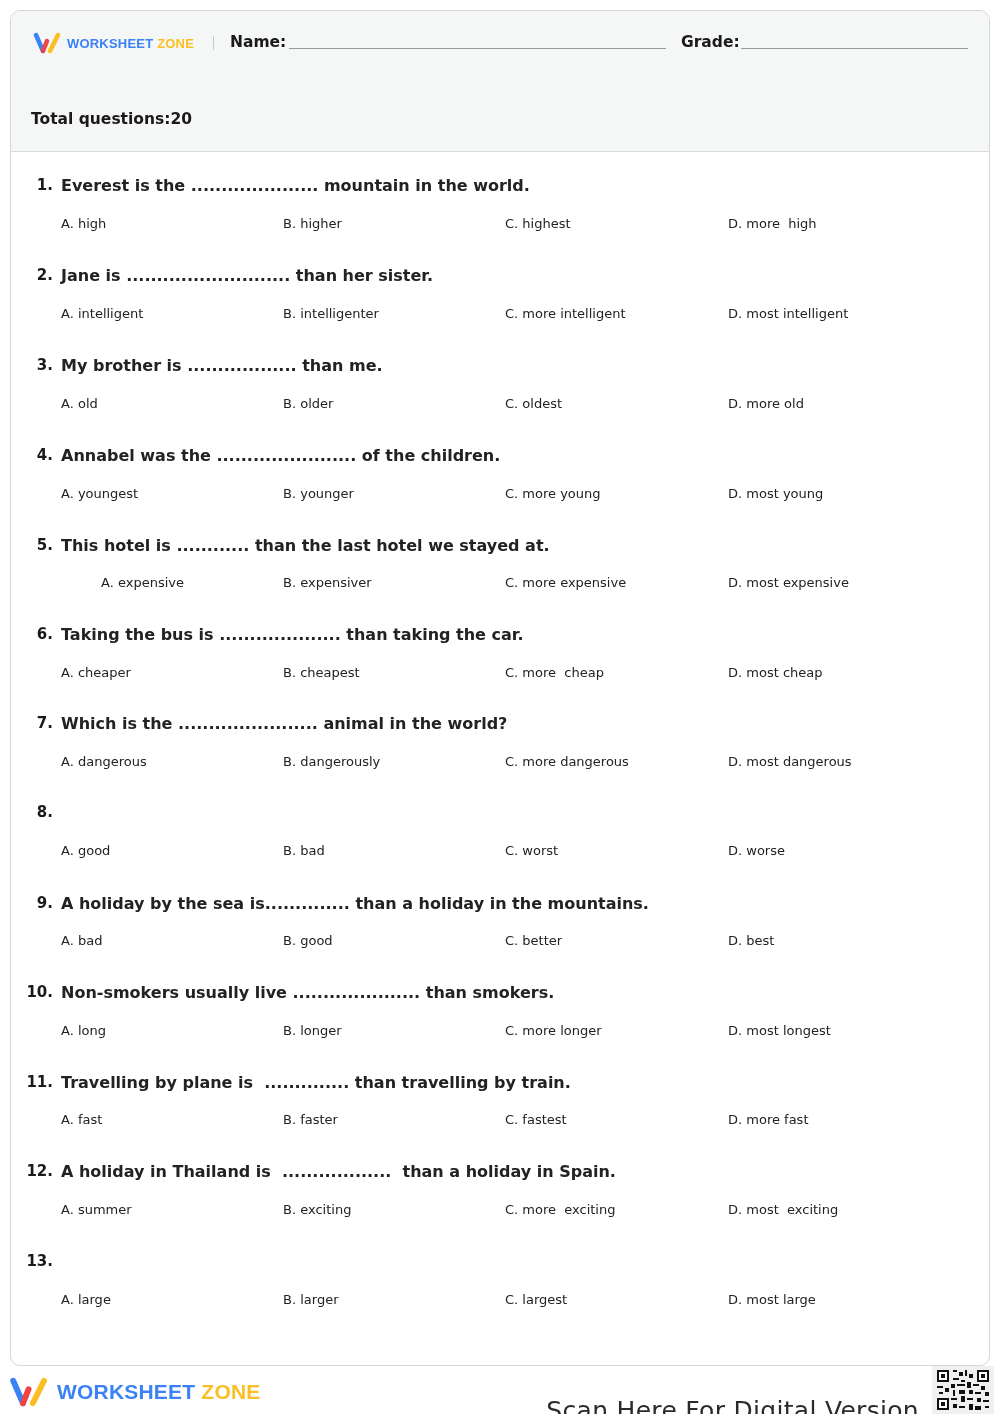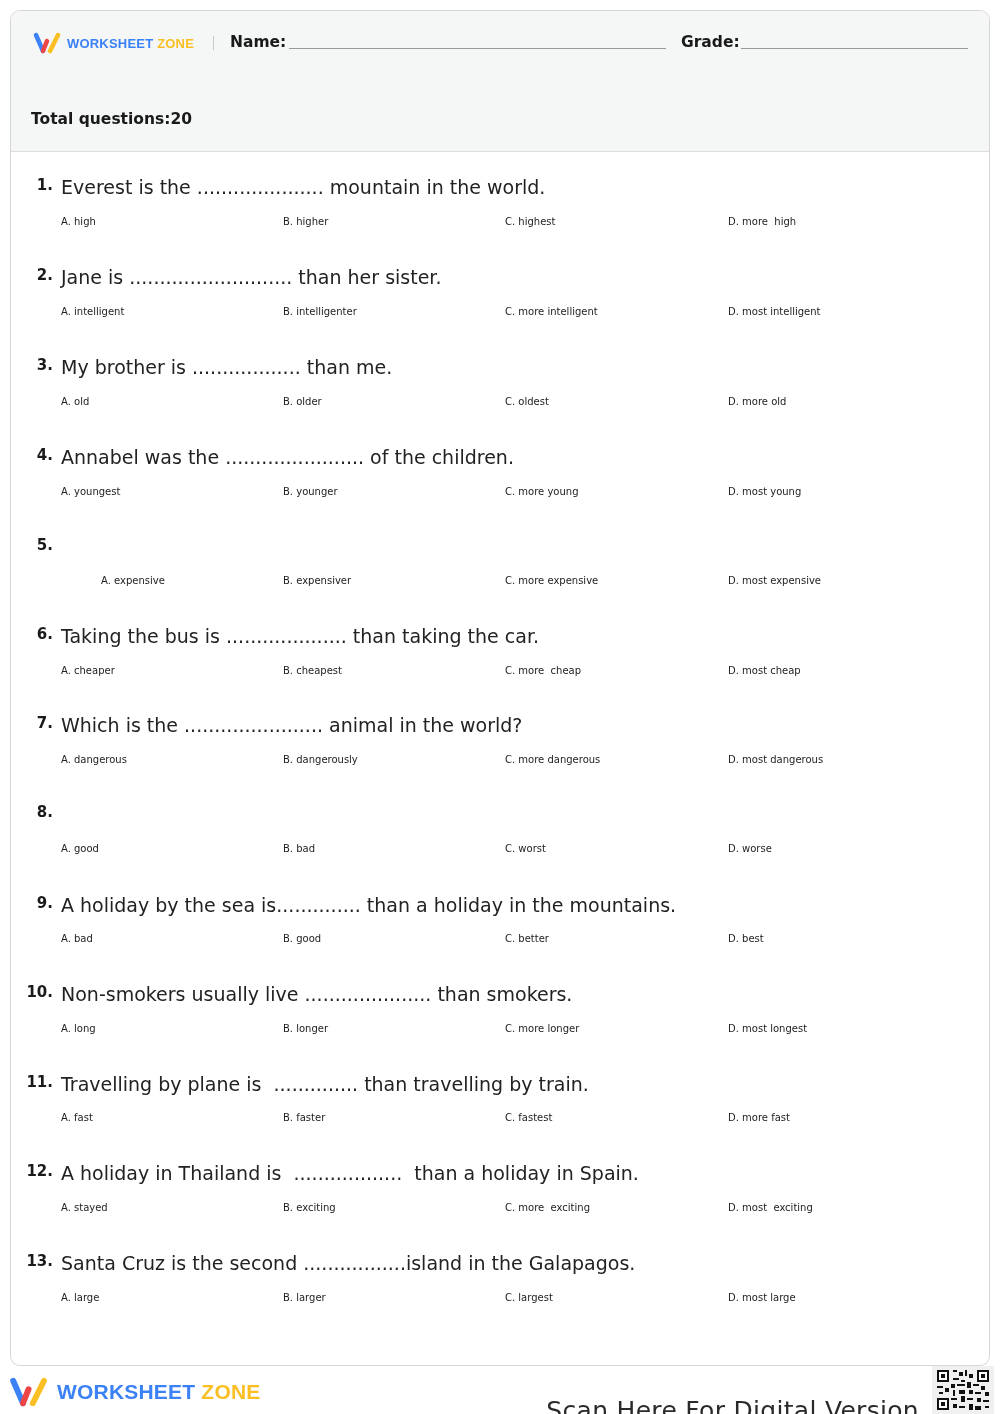--- a/index.html
+++ b/index.html
@@ -20,22 +20,22 @@
     .logo-text .z { color: #fbbf24; }
     .sep { position: absolute; left: 202px; top: 25px; width: 1px; height: 14px; background: #c8c8c8; }
     .field-label { position: absolute; top: 22px; font-weight: bold; font-size: 15.5px; color: #1a1a1a; }
     .field-line { position: absolute; top: 37px; height: 1px; background: #9a9a9a; }
     .total { position: absolute; left: 20px; top: 99px; font-weight: bold; font-size: 15.5px; color: #1a1a1a; }
     .total span { margin-left: 0; }
 
     .questions { position: absolute; left: 0; top: 165px; width: 100%; }
     .q { position: absolute; left: 0; width: 100%; height: 80px; }
     .q-num { position: absolute; right: calc(100% - 42px); top: 0; font-weight: bold; font-size: 15px; color: #1a1a1a; text-align: right; white-space: nowrap; }
-    .q-text { position: absolute; left: 50px; top: 0; font-size: 19px; color: #222; white-space: pre; }
-    .opt { position: absolute; top: 40px; font-size: 10px; color: #222; white-space: pre; }
+    .q-text { position: absolute; left: 50px; top: 0; font-size: 16px; color: #222; white-space: pre; font-weight: bold; }
+    .opt { position: absolute; top: 40px; font-size: 13px; color: #222; white-space: pre; }
     .opt.a { left: 50px; }
     .opt.b { left: 272px; }
     .opt.c { left: 494px; }
     .opt.d { left: 717px; }
 
     .footer { position: absolute; left: 0; top: 1366px; width: 1000px; height: 48px; }
     .footer-logo { position: absolute; left: 9px; top: 10px; display: flex; align-items: center; }
     .footer-logo .logo-text { font-size: 21px; margin-left: 6px; }
     .scan { position: absolute; right: 81px; top: 14px; font-size: 25px; color: #2a2a2a; letter-spacing: 0.3px; margin-top: 16px; }
     .qr { position: absolute; right: 6px; top: 0; width: 62px; height: 48px; background: #f0f0f0; padding: 4px 5px; }
@@ -92,20 +92,21 @@
     <div class="q" style="top:270px;">
       <div class="q-num">4.</div>
       <div class="q-text">Annabel was the ....................... of the children.</div>
       <div class="opt a">A. youngest</div>
       <div class="opt b">B. younger</div>
       <div class="opt c">C. more young</div>
       <div class="opt d">D. most young</div>
     </div>
     <div class="q" style="top:360px;">
       <div class="q-num">5.</div>
+      <div class="q-text">This hotel is ............ than the last hotel we stayed at.</div>
       <div class="opt a" style="top:39px;margin-left:40px;">A. expensive</div>
       <div class="opt b" style="top:39px;">B. expensiver</div>
       <div class="opt c" style="top:39px;">C. more expensive</div>
       <div class="opt d" style="top:39px;">D. most expensive</div>
     </div>
     <div class="q" style="top:449px;">
       <div class="q-num">6.</div>
       <div class="q-text">Taking the bus is .................... than taking the car.</div>
       <div class="opt a">A. cheaper</div>
       <div class="opt b">B. cheapest</div>
@@ -147,28 +148,27 @@
       <div class="q-num">11.</div>
       <div class="q-text">Travelling by plane is  .............. than travelling by train.</div>
       <div class="opt a" style="top:39px;text-align:right;">A. fast</div>
       <div class="opt b" style="top:39px;">B. faster</div>
       <div class="opt c" style="top:39px;">C. fastest</div>
       <div class="opt d" style="top:39px;">D. more fast</div>
     </div>
     <div class="q" style="top:986px;">
       <div class="q-num">12.</div>
       <div class="q-text">A holiday in Thailand is  ..................  than a holiday in Spain.</div>
-      <div class="opt a">A. stayed</div>
+      <div class="opt a">A. summer</div>
       <div class="opt b">B. exciting</div>
       <div class="opt c">C. more  exciting</div>
       <div class="opt d">D. most  exciting</div>
     </div>
     <div class="q" style="top:1076px;">
       <div class="q-num">13.</div>
-      <div class="q-text">Santa Cruz is the second .................island in the Galapagos.</div>
       <div class="opt a">A. large</div>
       <div class="opt b">B. larger</div>
       <div class="opt c">C. largest</div>
       <div class="opt d">D. most large</div>
     </div>
   </div>
 </div>
 
 <div class="footer">
   <div class="footer-logo">

